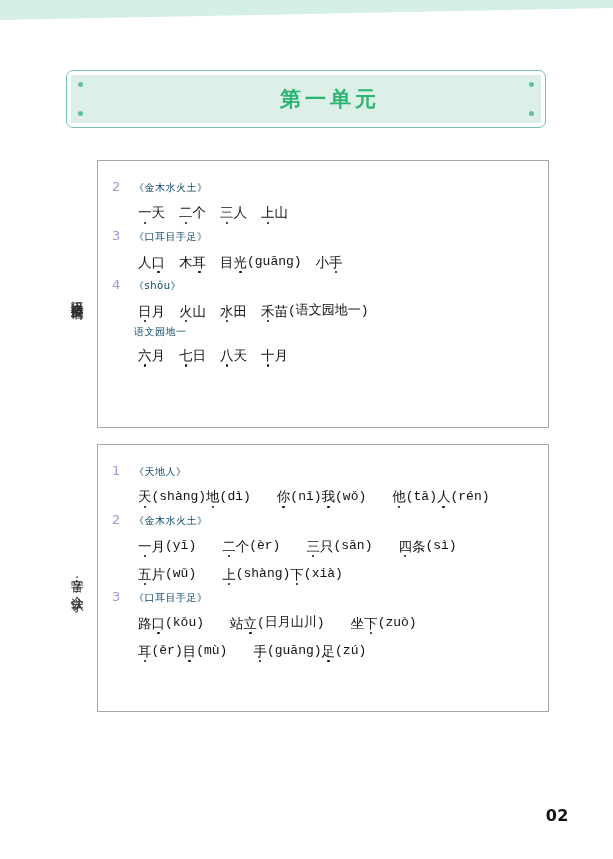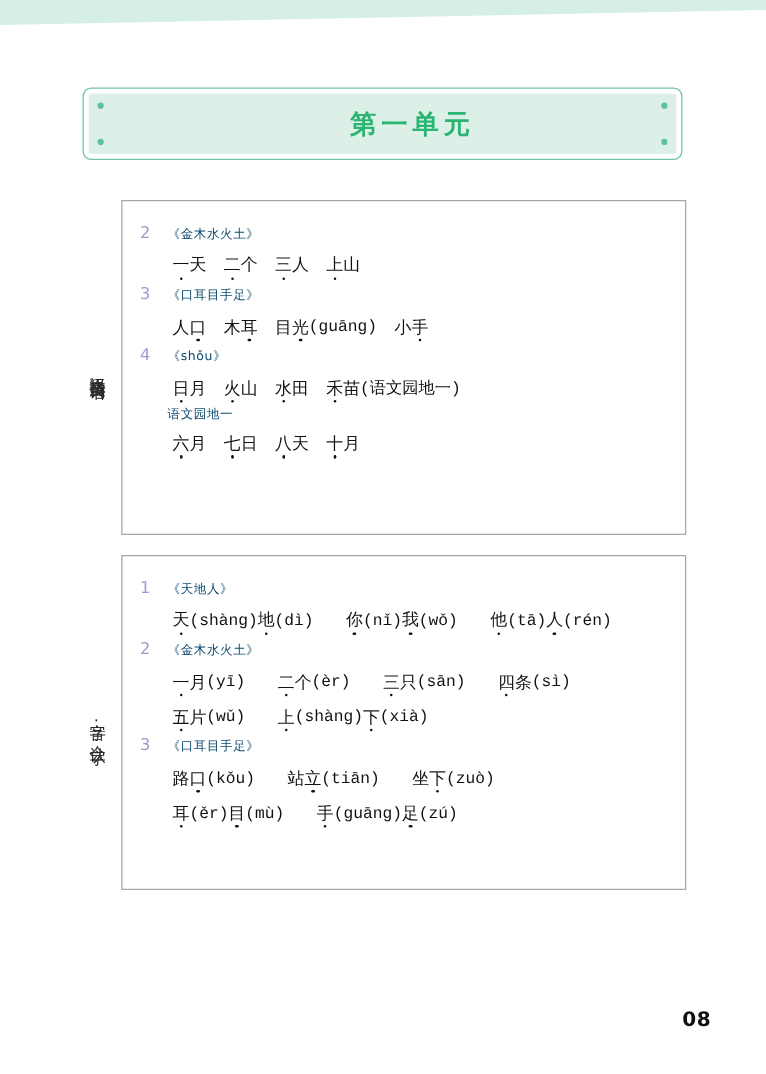--- a/index.html
+++ b/index.html
@@ -625,21 +625,21 @@
             <span class="word">
               <span class="ch">
                 <span class="glyph">站</span>
                 <span class="dot hidden"></span>
               </span>
               <span class="ch">
                 <span class="glyph">立</span>
                 <span class="dot"></span>
               </span>
               <span class="py">
-                <span class="glyph">(tiān)</span>
+                <span class="glyph">(日月山川)</span>
                 <span class="dot"></span>
               </span>
             </span>
             <span style="display: inline-block; width: 26px;"></span>
             <span class="word">
               <span class="ch">
                 <span class="glyph">坐</span>
                 <span class="dot hidden"></span>
               </span>
               <span class="ch">
@@ -688,15 +688,15 @@
               <span class="py">
                 <span class="glyph">(zú)</span>
                 <span class="dot"></span>
               </span>
             </span>
           </div>
         </div>
       </div>
   </div>
 
-  <div class="page-num">08</div>
+  <div class="page-num">02</div>
 
 </div>
 
 </body></html>

